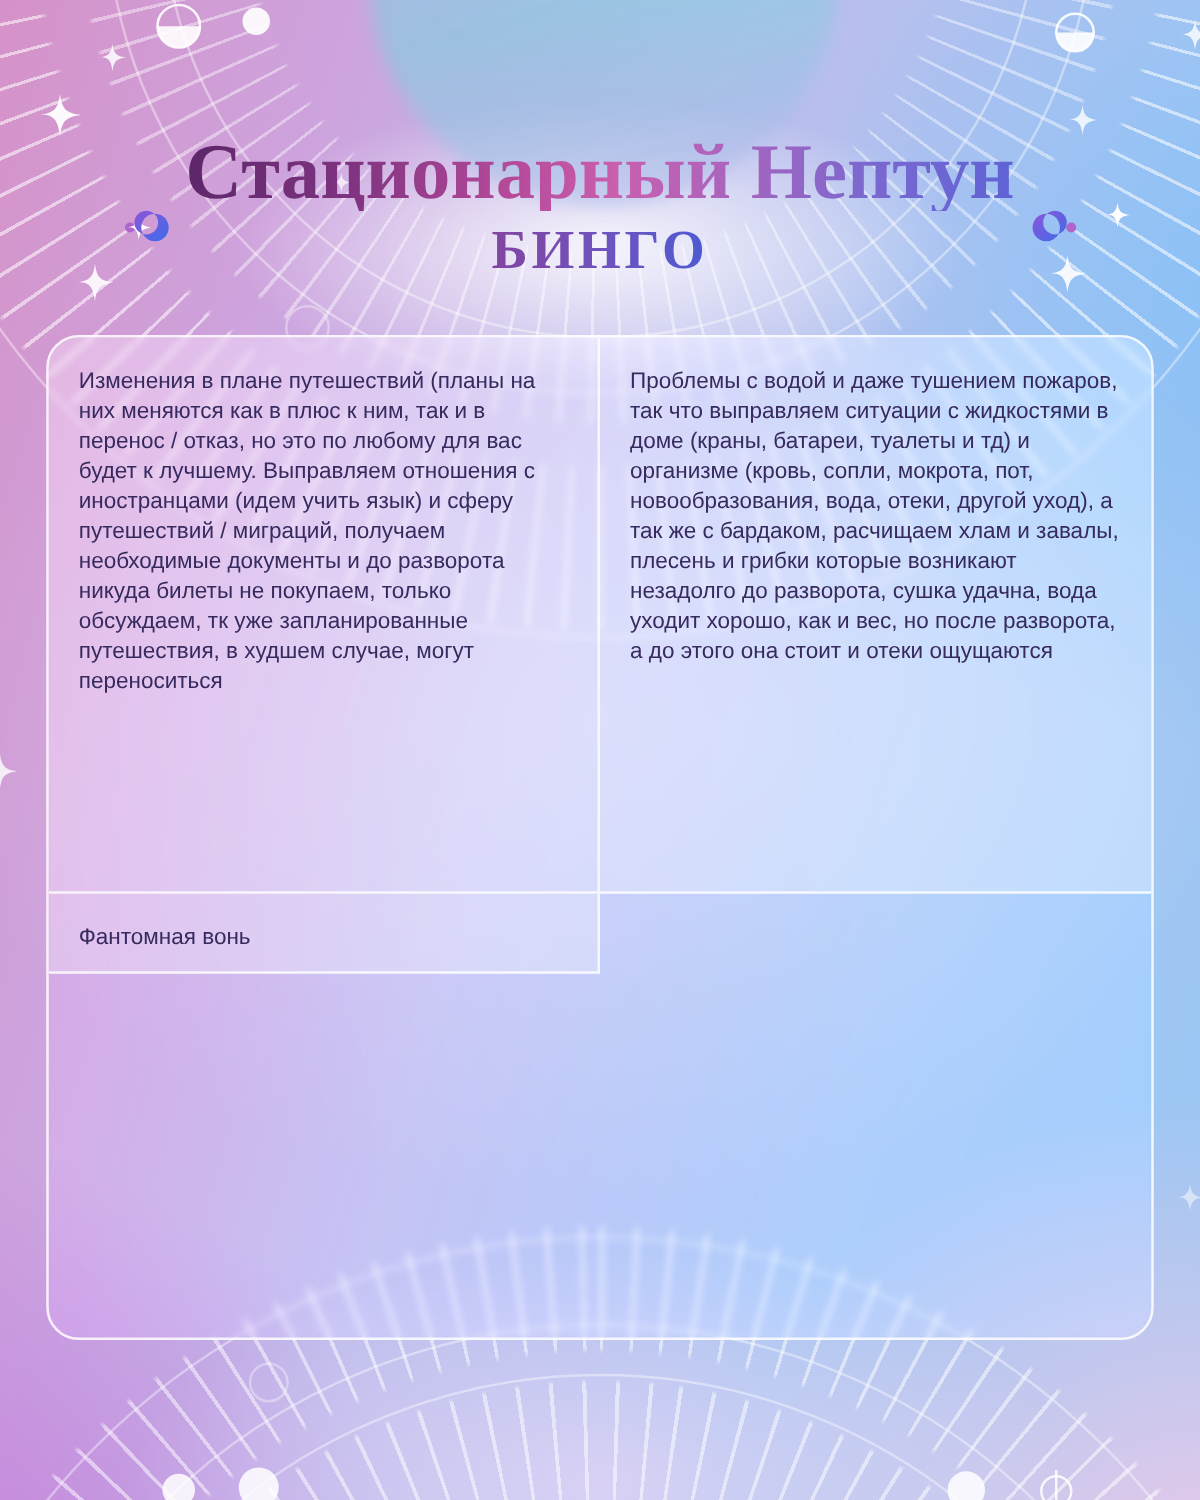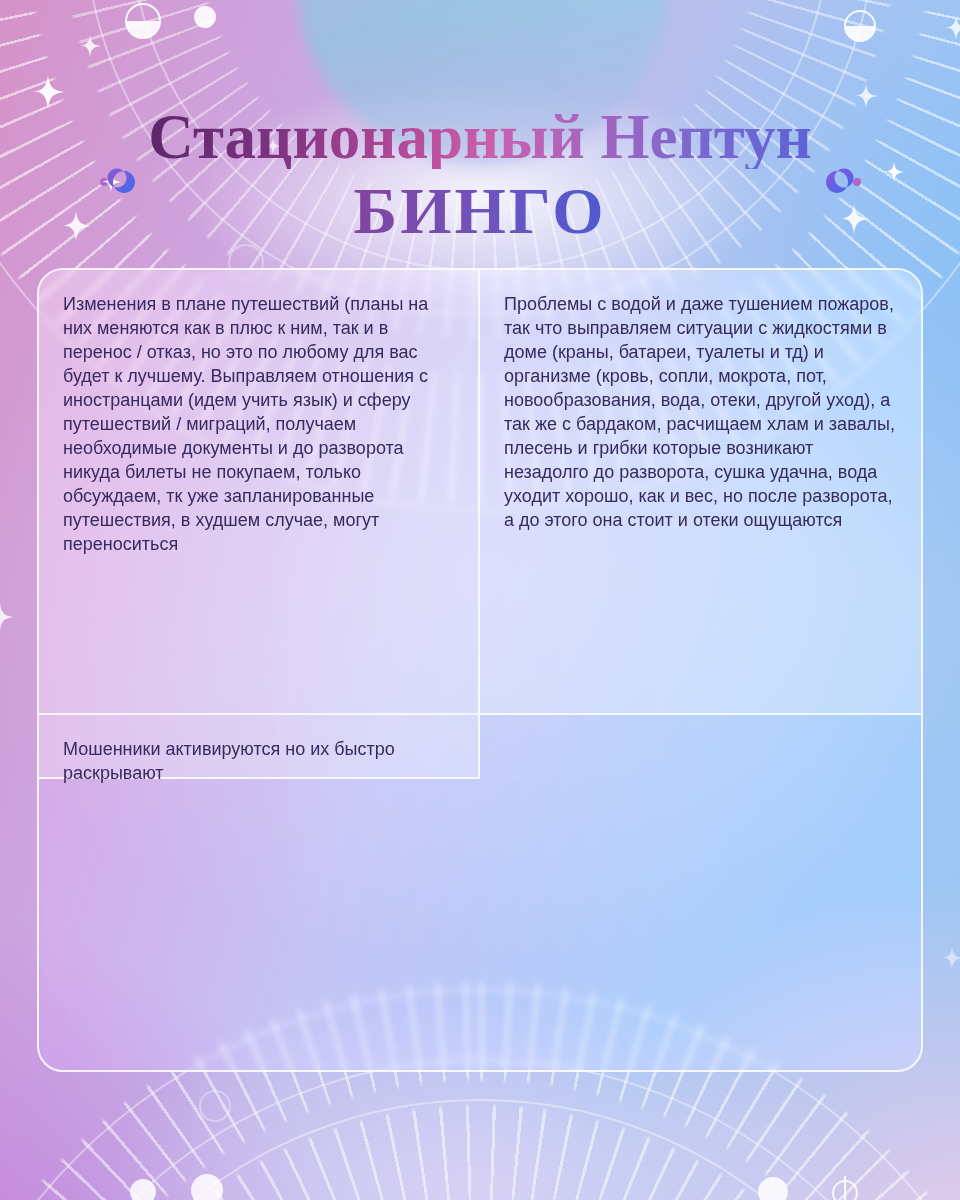--- a/index.html
+++ b/index.html
@@ -39,21 +39,21 @@
     background:repeating-conic-gradient(from 0deg, rgba(255,255,255,.5) 0deg .32deg, transparent .32deg 2.8deg);
     -webkit-mask:radial-gradient(closest-side, transparent 0 81.5%, #000 82.5% 98.6%, transparent 99.4%);
             mask:radial-gradient(closest-side, transparent 0 81.5%, #000 82.5% 98.6%, transparent 99.4%);}
   .decor{position:absolute;left:0;top:0;pointer-events:none;}
   
   .title{position:absolute;left:0;top:106px;width:100%;text-align:center;
     font-family:"Liberation Serif","DejaVu Serif",serif;font-weight:700;line-height:1;}
   .title-l1{display:inline-block;font-size:63px;
     background:linear-gradient(93deg,#5c2769 0%,#7f3380 20%,#b74b9b 40%,#ca5fae 52%,#ab64bc 65%,#7b68cf 82%,#5f63d6 100%);
     -webkit-background-clip:text;background-clip:text;color:transparent;}
-  .title-l2{display:inline-block;margin-top:9px;font-size:66px;letter-spacing:3px;
+  .title-l2{display:inline-block;margin-top:9px;font-size:44px;letter-spacing:3px;
     background:linear-gradient(93deg,#83449f 0%,#6d54c0 55%,#4d5ad2 100%);
     -webkit-background-clip:text;background-clip:text;color:transparent;}
   
   .bingo{
     position:absolute;left:37px;top:268px;width:886px;height:804px;box-sizing:border-box;
     border:2px solid rgba(255,255,255,.85);border-radius:26px;overflow:hidden;
     display:grid;grid-template-columns:1fr 1fr;grid-template-rows:445px 64px 110px 1fr;
     -webkit-backdrop-filter:blur(3px) brightness(1.04);backdrop-filter:blur(3px) brightness(1.04);
   }
   .cell{
@@ -144,16 +144,16 @@
   </svg>
 
   <div class="title">
     <div><span class="title-l1">Стационарный Нептун</span></div>
     <div><span class="title-l2">БИНГО</span></div>
   </div>
 
   <div class="bingo">
     <div class="cell">Изменения в плане путешествий (планы на них меняются как в плюс к ним, так и в перенос / отказ, но это по любому для вас будет к лучшему. Выправляем отношения с иностранцами (идем учить язык) и сферу путешествий / миграций, получаем необходимые документы и до разворота никуда билеты не покупаем, только обсуждаем, тк уже запланированные путешествия, в худшем случае, могут переноситься</div>
     <div class="cell">Проблемы с водой и даже тушением пожаров, так что выправляем ситуации с жидкостями в доме (краны, батареи, туалеты и тд) и организме (кровь, сопли, мокрота, пот, новообразования, вода, отеки, другой уход), а так же с бардаком, расчищаем хлам и завалы, плесень и грибки которые возникают незадолго до разворота, сушка удачна, вода уходит хорошо, как и вес, но после разворота, а до этого она стоит и отеки ощущаются</div>
-    <div class="cell">Мошенники активируются но их быстро раскрывают</div>
+    <div class="cell">Фантомная вонь</div>
   </div>
 
 </div>
 
 </body></html>

